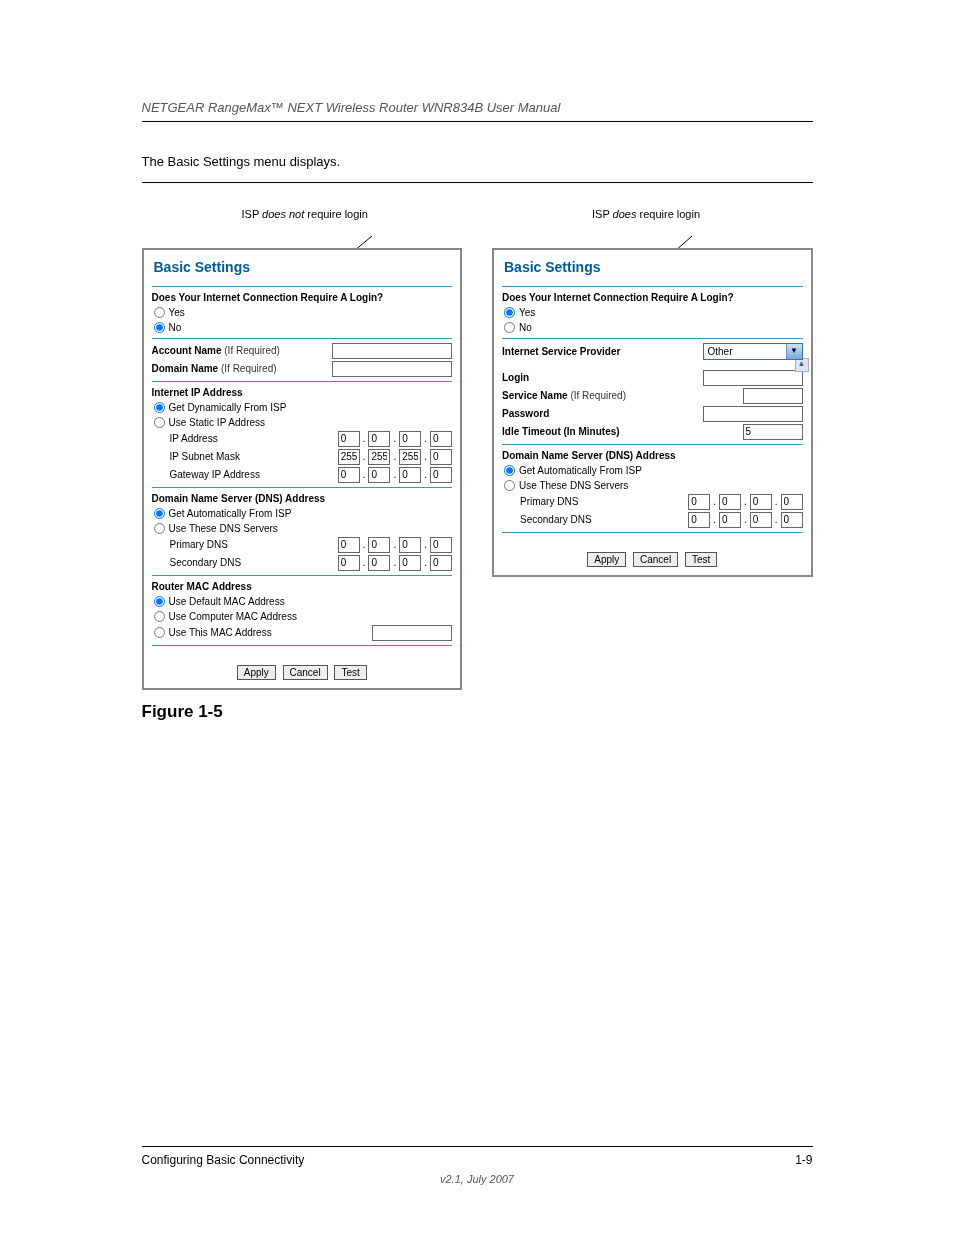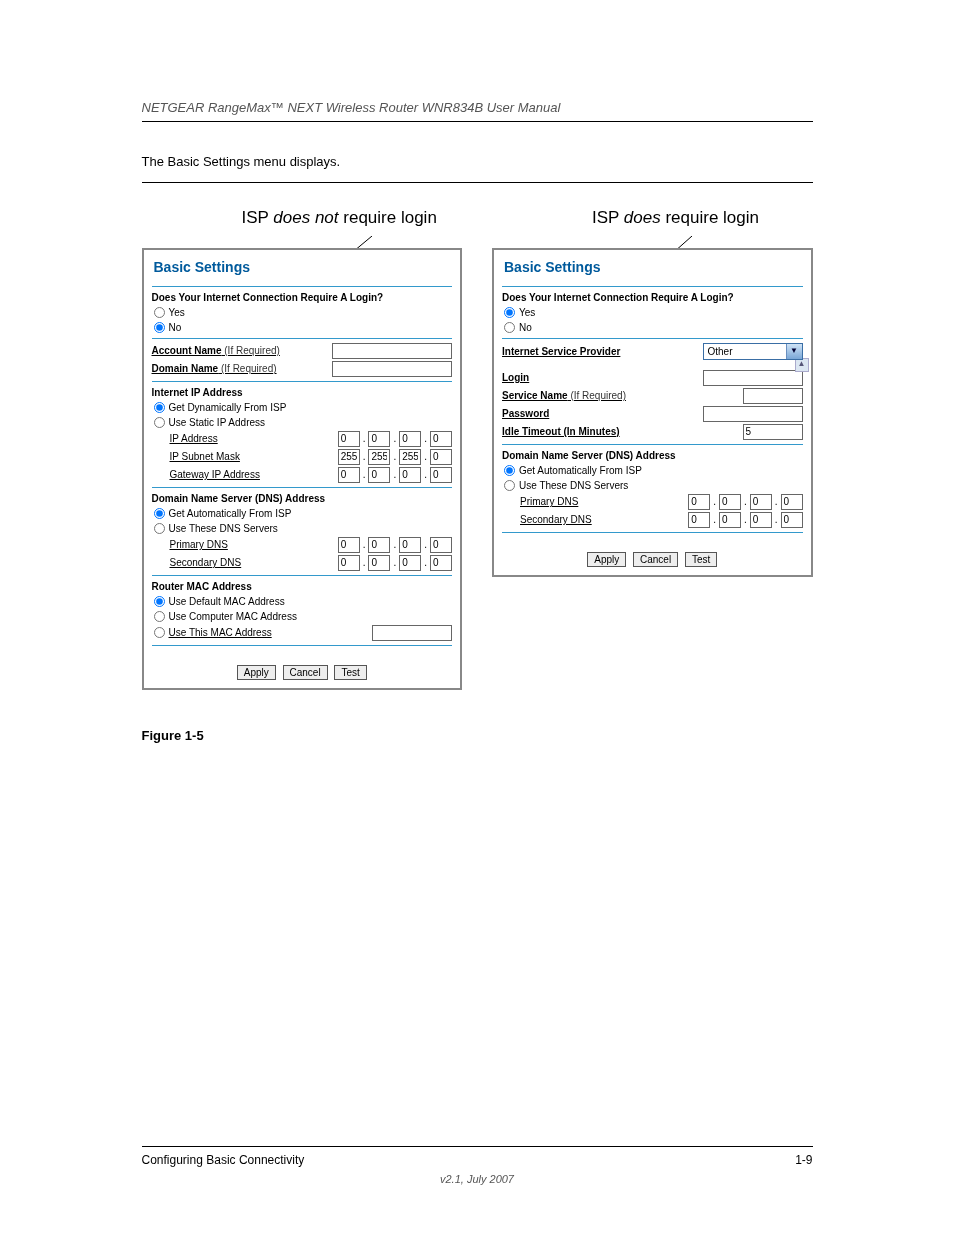--- a/index.html
+++ b/index.html
@@ -44,21 +44,21 @@
     gap: 30px;
     margin-top: 65px;
     align-items: flex-start;
     position: relative;
   }
   .panel-col {
     flex: 1;
     position: relative;
   }
   .col-caption {
-    font-size: 17px;
+    font-size: 11px;
     margin-bottom: 6px;
     position: absolute;
     top: -40px;
     left: 100px;
     white-space: nowrap;
   }
   .panel {
     border: 2px solid #888;
     background: #fff;
     width: 100%;
@@ -95,21 +95,20 @@
   }
   .radio-row input[type=radio] {
     margin: 0 4px 0 2px;
     width: 11px;
     height: 11px;
   }
   .indent { padding-left: 18px; }
   .field-label {
     flex: 1;
     font-size: 10px;
-    text-decoration: underline;
   }
   .txt-input {
     border: 1px solid #666;
     height: 16px;
     font-size: 10px;
     background: #fff;
     padding: 0 2px;
   }
   .txt-wide { width: 120px; }
   .txt-med { width: 100px; }
@@ -167,22 +166,22 @@
     color: #557;
   }
   .arrow-svg {
     position: absolute;
     top: -12px;
     left: 80px;
     pointer-events: none;
   }
   .figure-caption {
     font-weight: bold;
-    font-size: 13px;
-    margin-top: 38px;
+    font-size: 17px;
+    margin-top: 12px;
   }
   .body-para {
     font-size: 13px;
     margin-top: 30px;
     line-height: 1.5;
   }
   .footer {
     position: absolute;
     bottom: 50px;
     left: 100px;

